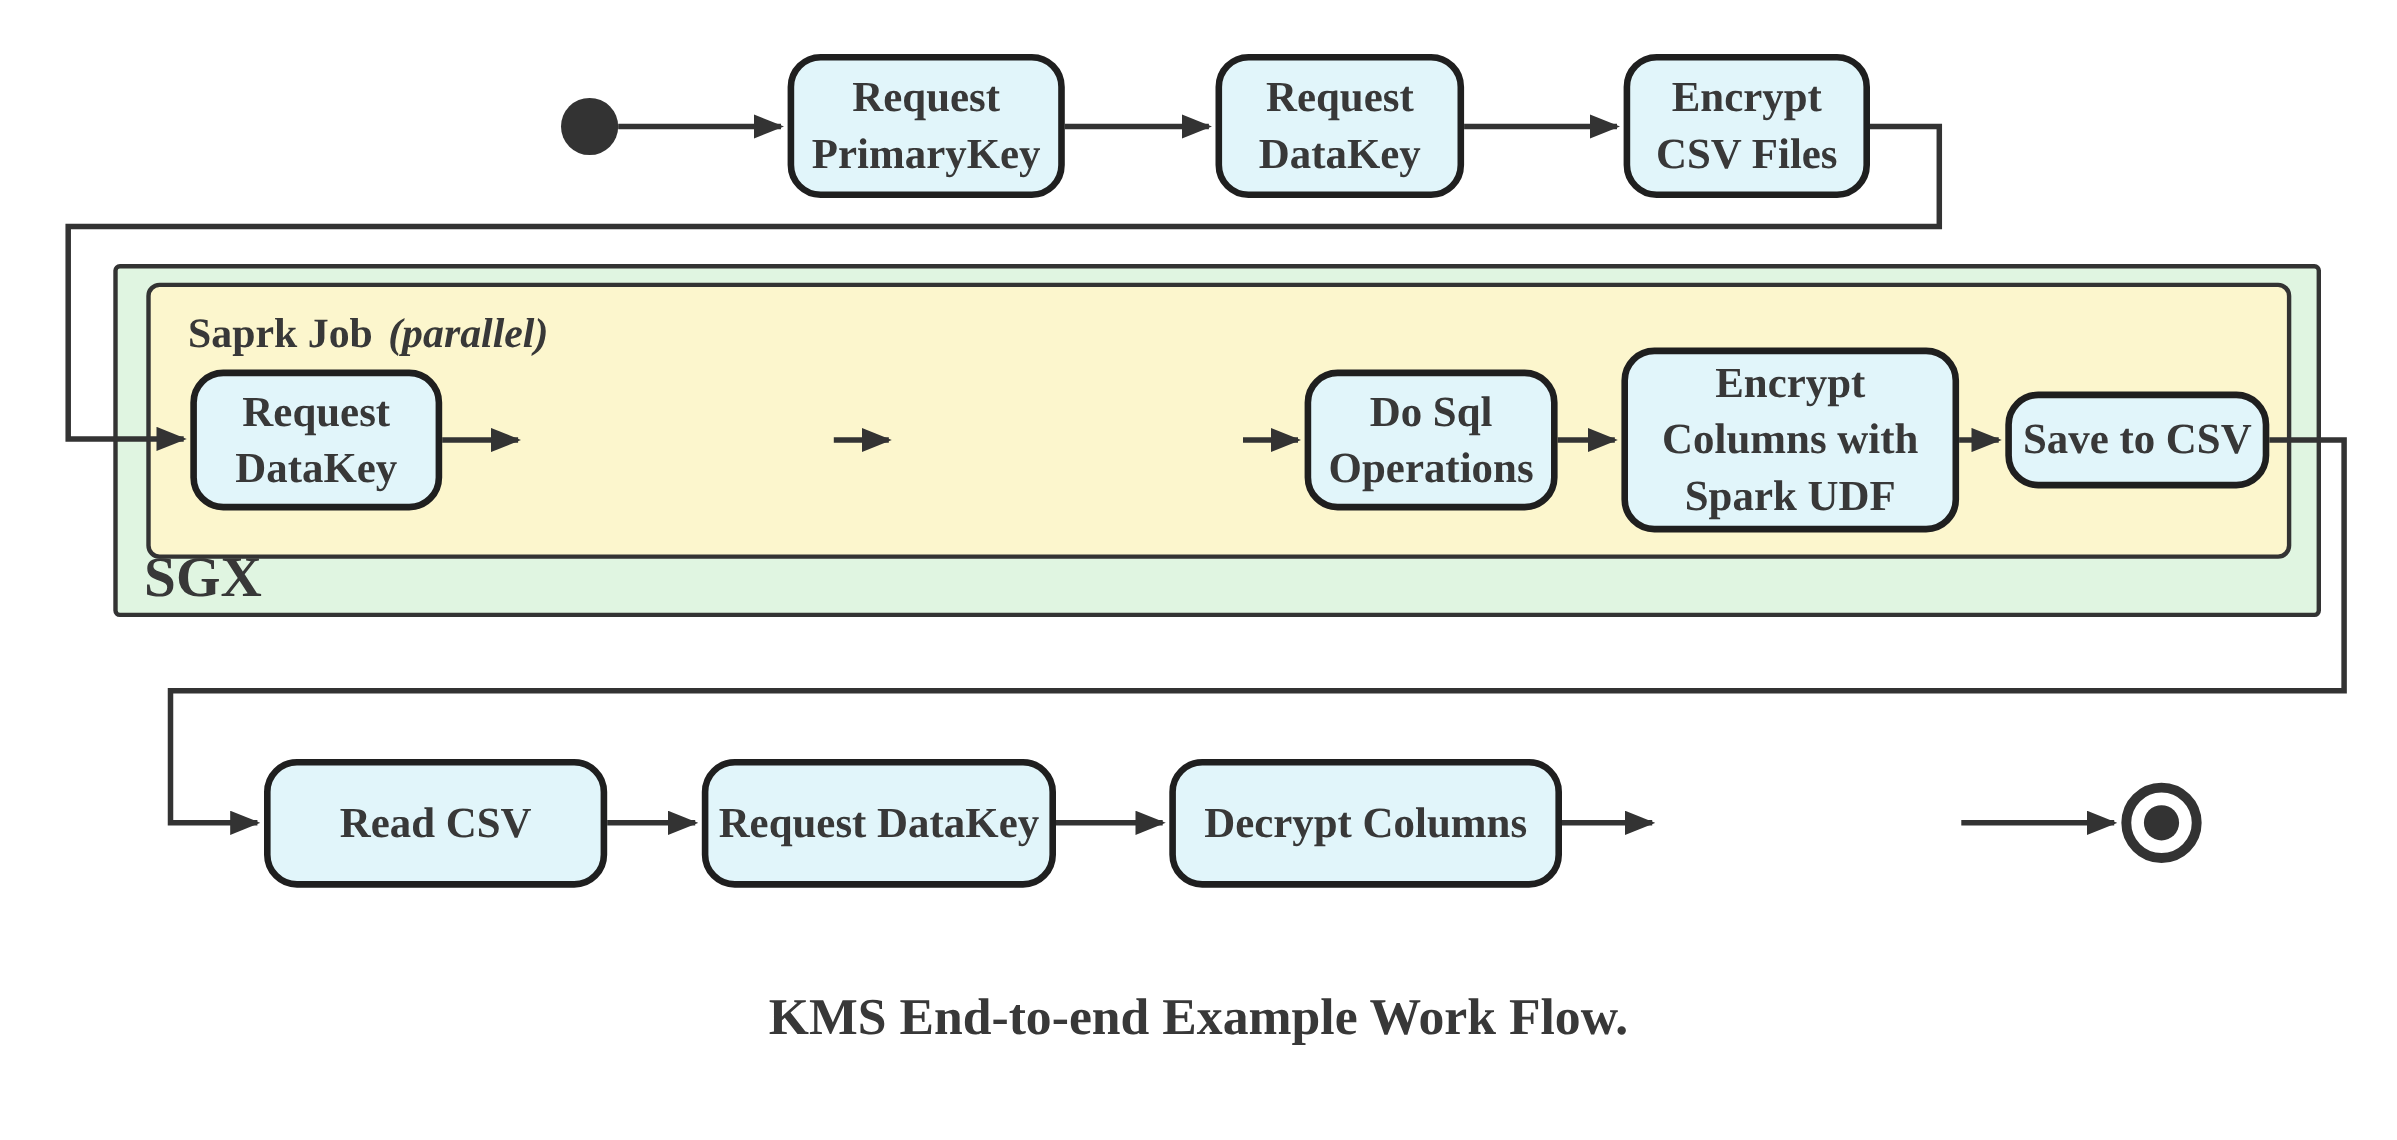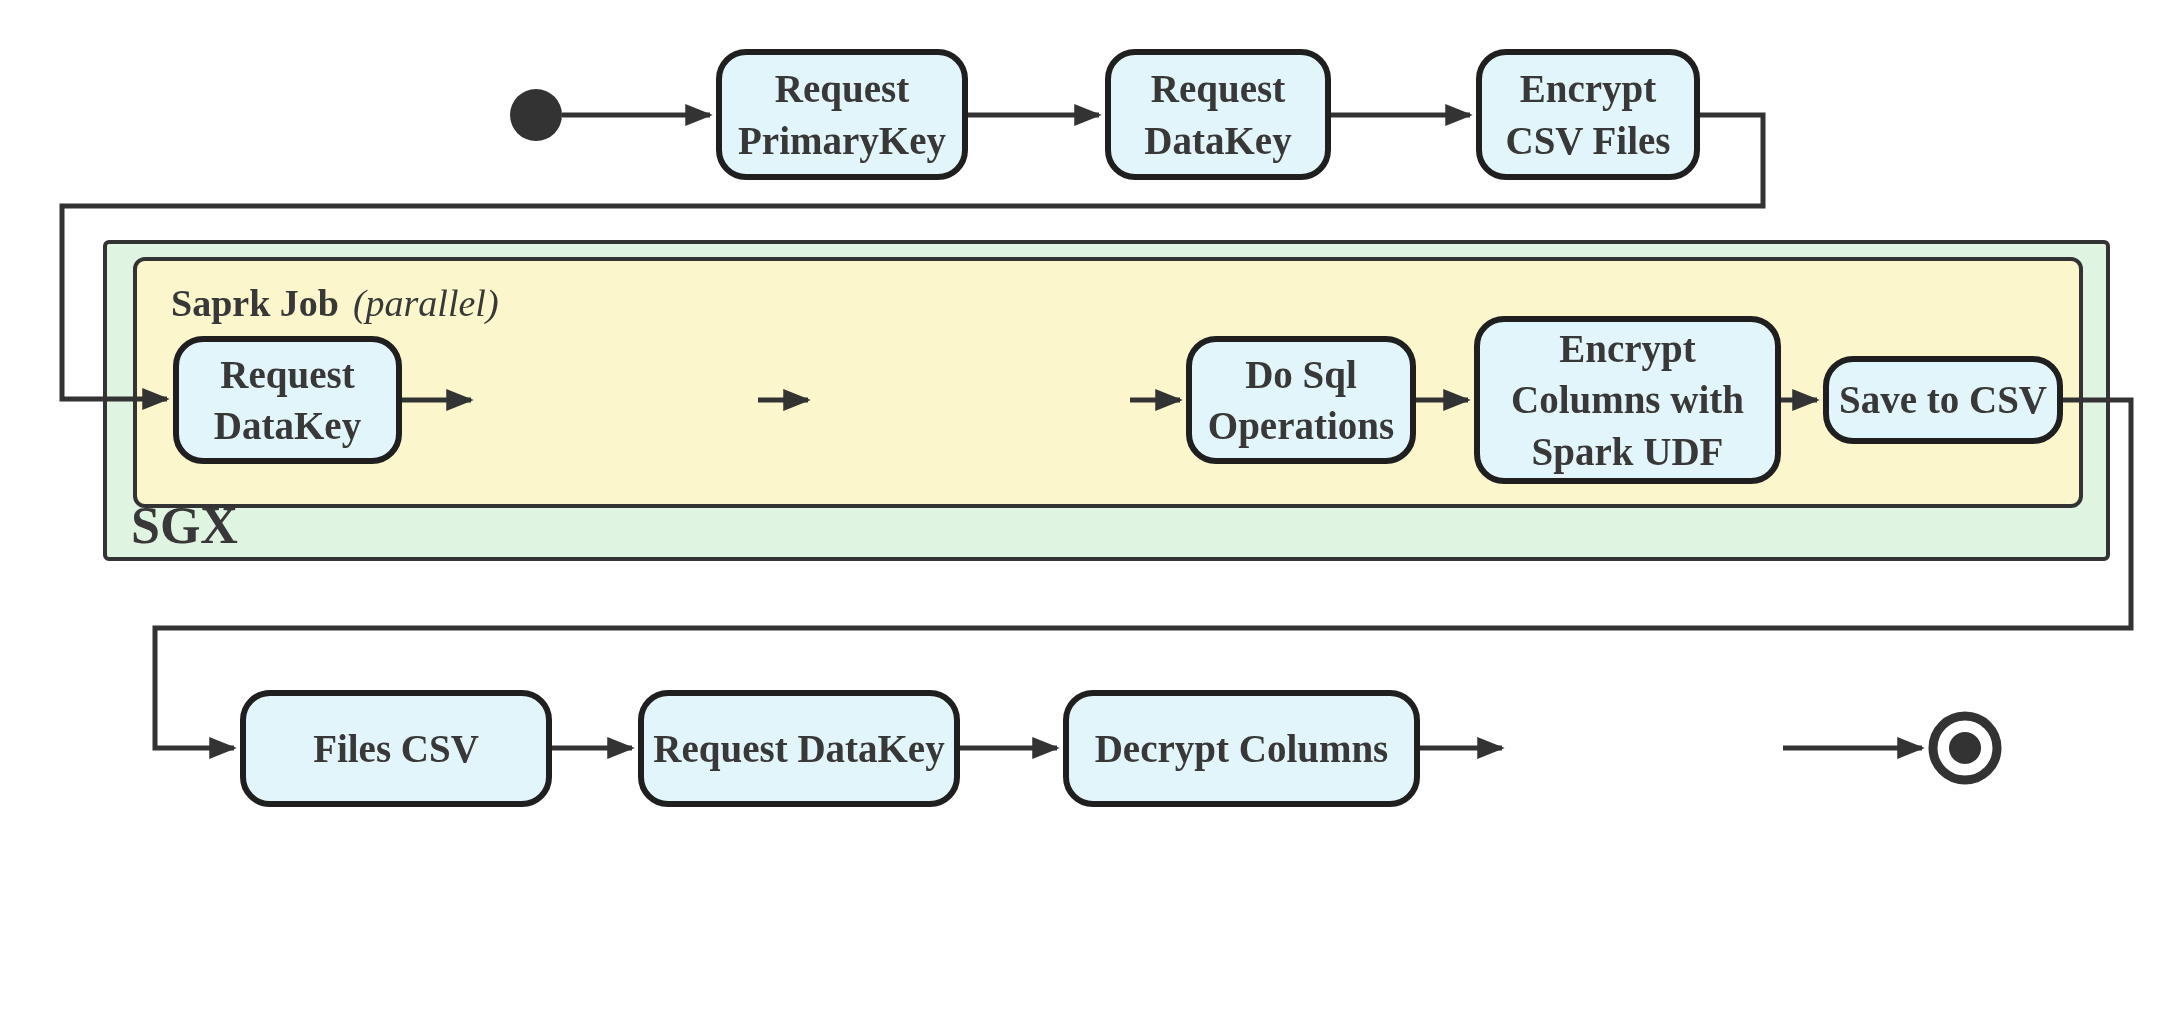--- a/index.html
+++ b/index.html
@@ -14,21 +14,21 @@
   .container-box{position:absolute;border:4px solid var(--container-border,#333);}
   #sgx-container{background:var(--sgx-fill,#e0f5e1);border-radius:6px;}
   #spark-container{background:var(--spark-fill,#fcf6cd);border-radius:12px;}
   .container-label{
     position:absolute;
     font-weight:bold;
     color:var(--text,#383838);
     white-space:nowrap;
   }
   .spark-label{left:34px;top:20px;font-size:38px;}
-  .spark-annotation{font-weight:normal;font-style:italic;margin-left:14px;font-size:38px;}
+  .spark-annotation{font-weight:bold;font-style:italic;margin-left:14px;font-size:38px;}
   .sgx-label{left:24px;top:252px;font-size:52px;}
   .node{
     position:absolute;
     background:var(--node-fill,#e1f5fa);
     border:6px solid var(--node-border,#1f1f1f);
     border-radius:30px;
     display:flex;align-items:center;justify-content:center;
     text-align:center;
     font-weight:bold;
     font-size:39px;line-height:1.32;
@@ -105,18 +105,19 @@
 
   <div class="node" style="left:173px;top:336px;width:229px;height:128px;">Request
 DataKey</div>
   <div class="node" style="left:1186px;top:336px;width:230px;height:128px;">Do Sql
 Operations</div>
   <div class="node" style="left:1474px;top:316px;width:307px;height:168px;">Encrypt
 Columns with
 Spark UDF</div>
   <div class="node" style="left:1823px;top:356px;width:240px;height:88px;">Save to CSV</div>
 
-  <div class="node" style="left:240px;top:690px;width:312px;height:117px;">Files CSV</div>
+  <div class="node" style="left:240px;top:690px;width:312px;height:117px;">Read CSV</div>
   <div class="node" style="left:638px;top:690px;width:322px;height:117px;">Request DataKey</div>
   <div class="node" style="left:1063px;top:690px;width:357px;height:117px;text-align:center;">Decrypt Columns</div>
 
+  <div id="caption">KMS End-to-end Example Work Flow.</div>
 
 </div>
 
 </body></html>

